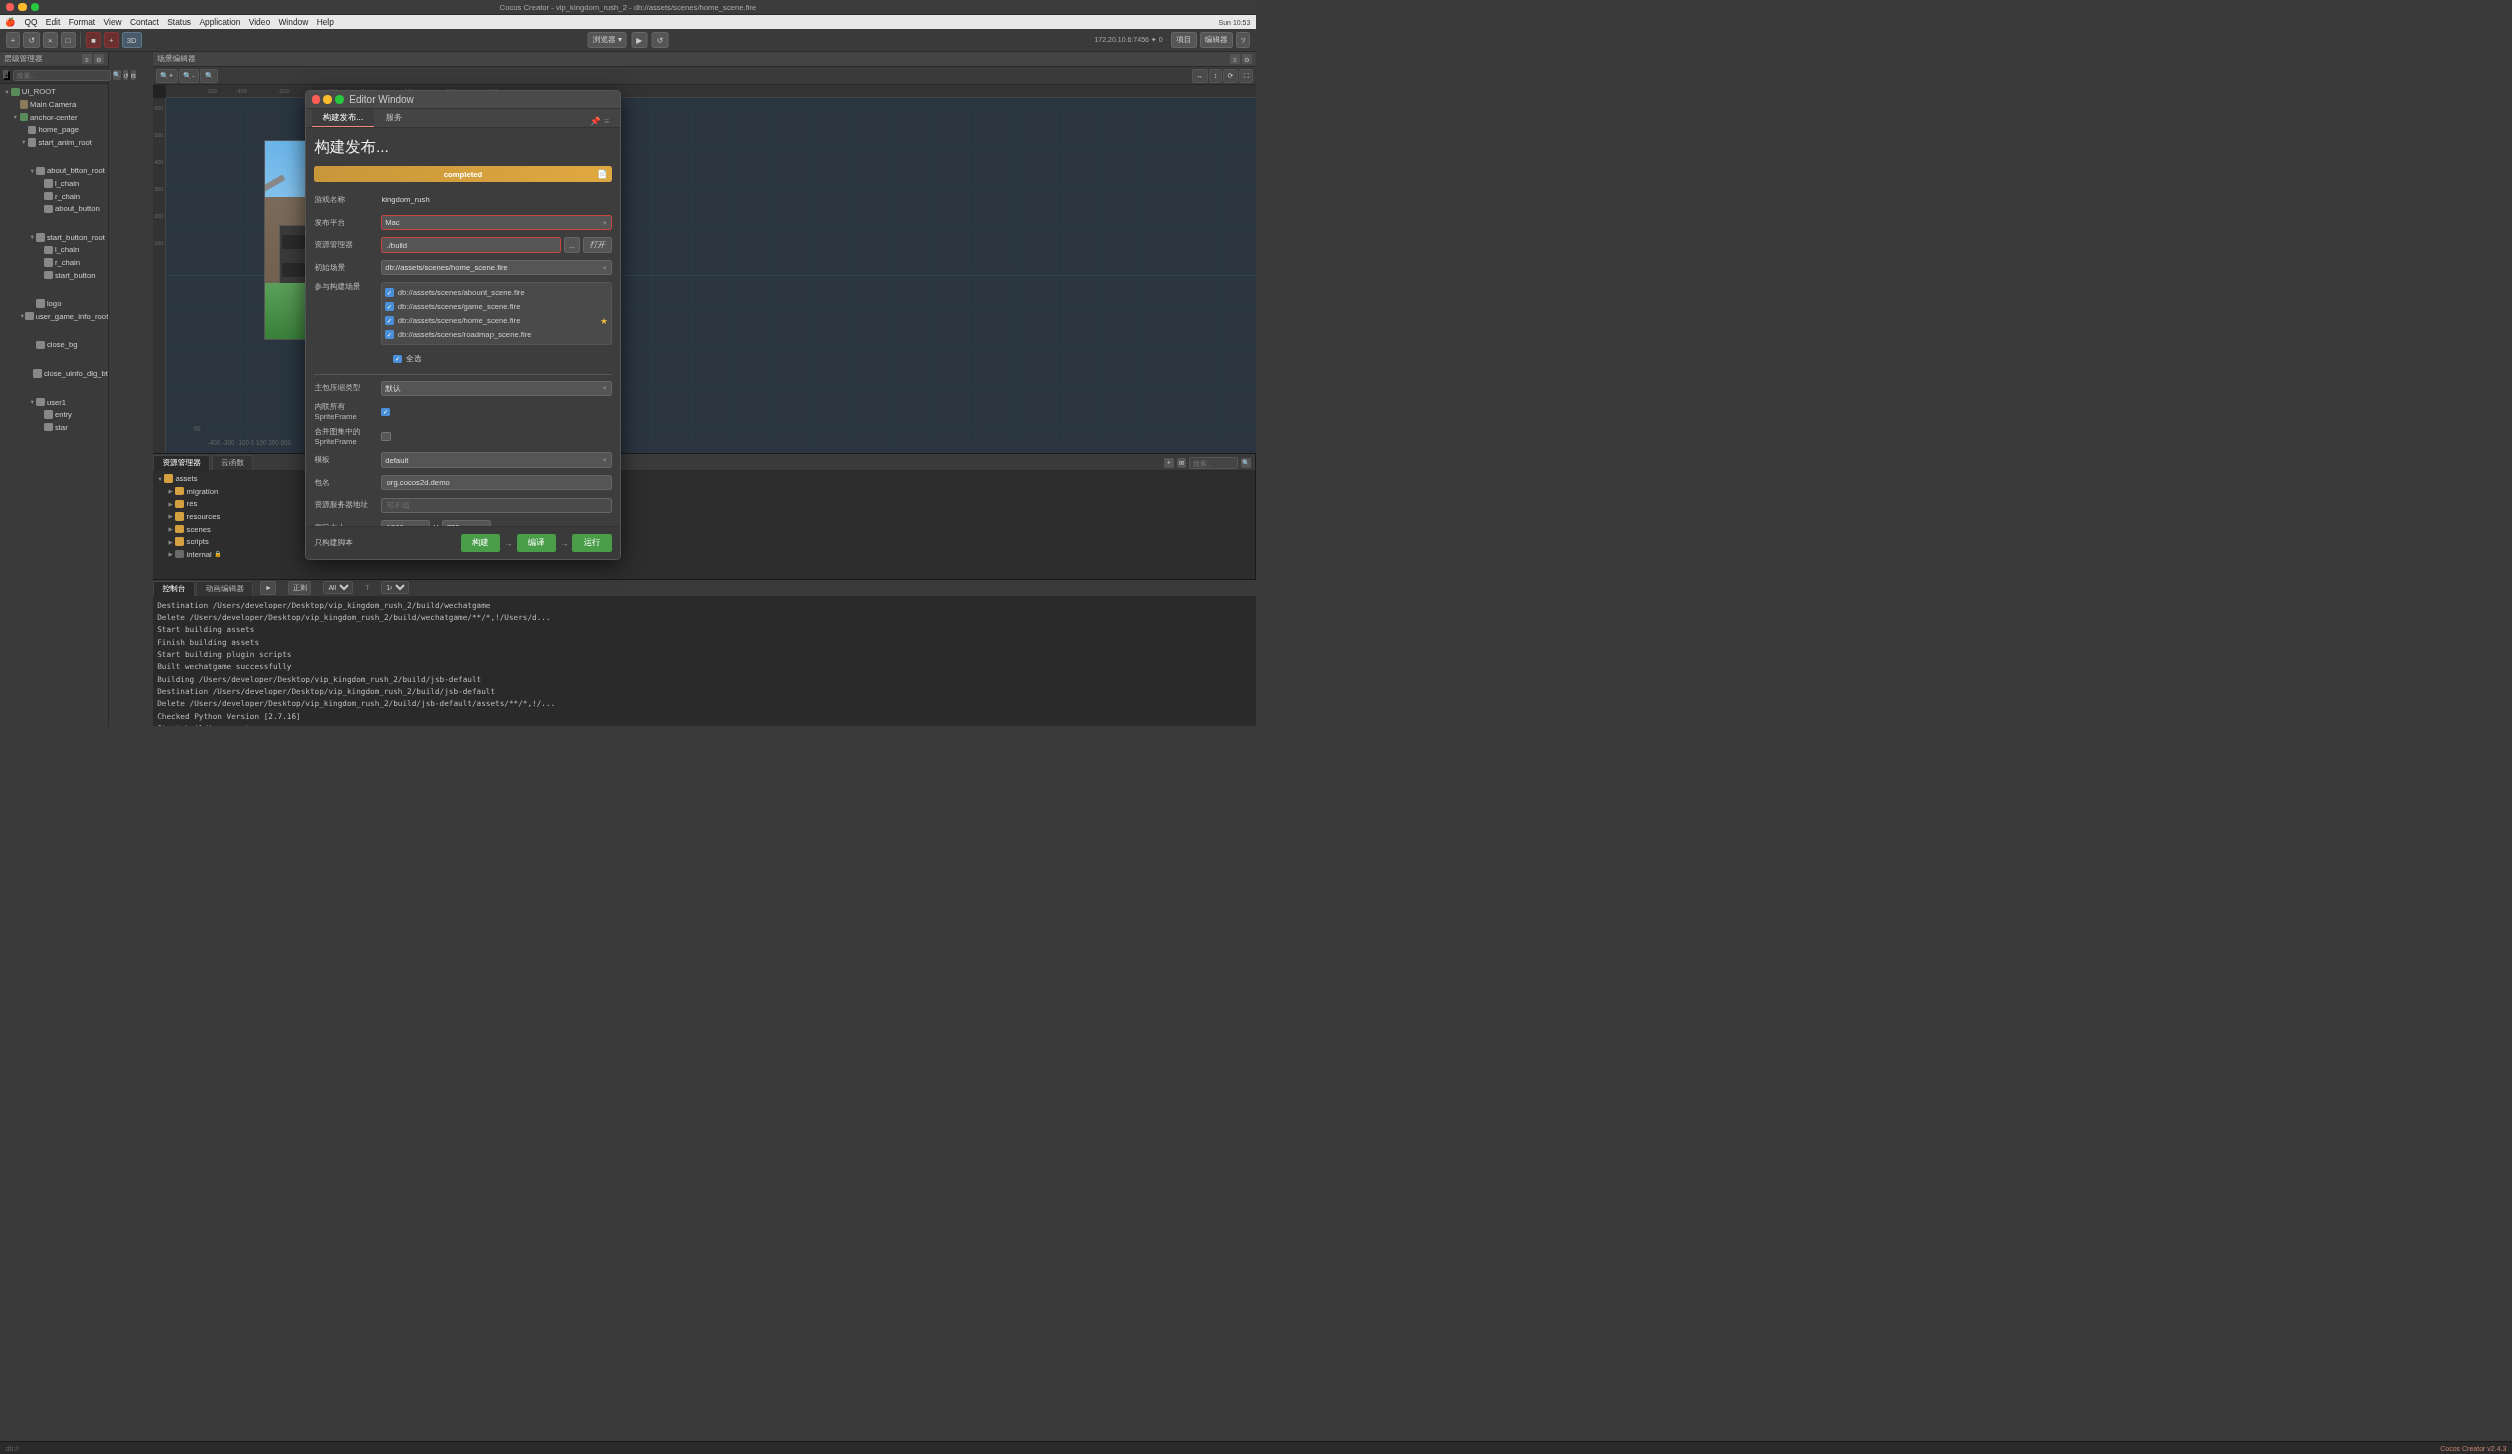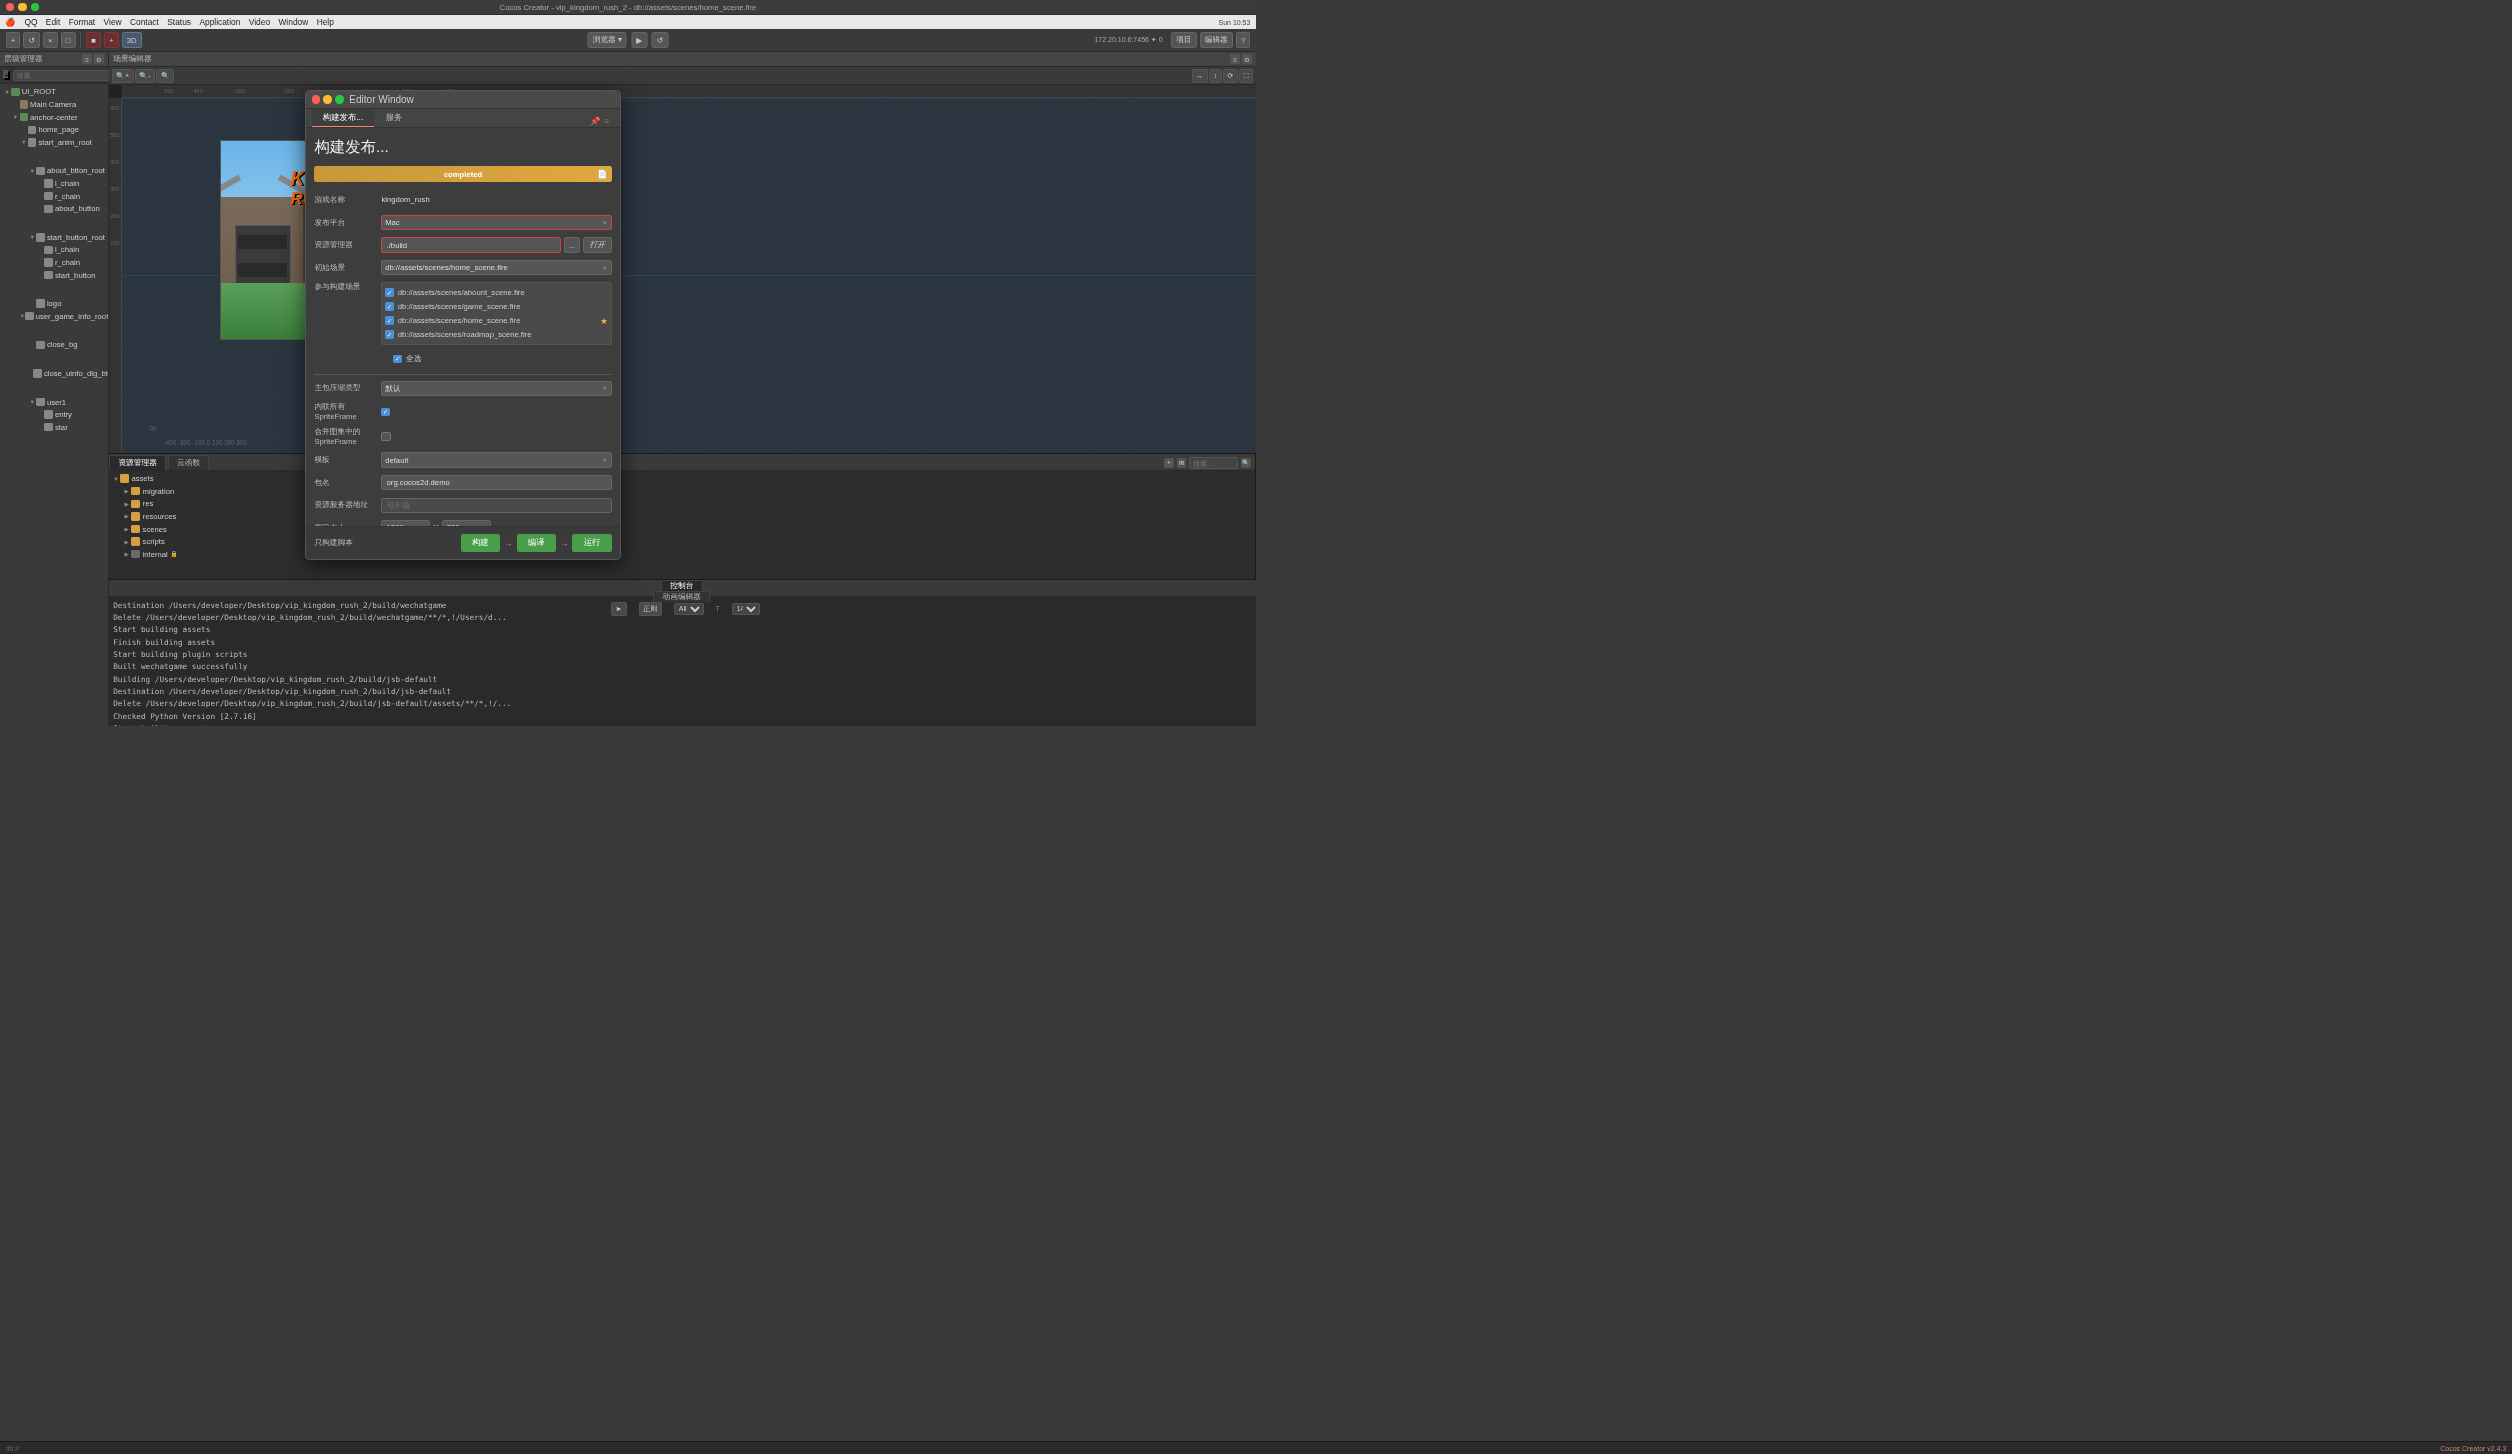--- a/index.html
+++ b/index.html
@@ -213,22 +213,21 @@
       background: #2a2a2a;
       border-top: 0.7px solid #1a1a1a;
       display: flex;
       flex-direction: column;
     }
     .bottom-tabs {
       height: 17px;
       background: #3a3a3a;
       border-bottom: 0.7px solid #2a2a2a;
       display: flex;
-      align-items: center;
-      flex-direction: column;
+      align-items: flex-end;
     }
     .bottom-tab {
       height: 15.4px;
       padding: 0 8.4px;
       background: #333;
       border: 0.7px solid #444;
       border-bottom: none;
       border-radius: 2.1px 2.1px 0 0;
       font-size: 7.7px;
       color: #bbb;
@@ -778,21 +777,21 @@
         <span>entry</span>
       </div>
       <div class="tree-item indent4">
         <span class="tree-arrow"></span>
         <span class="tree-icon"></span>
         <span>star</span>
       </div>
     </div>
   </div>
 
-  <div class="window-wrapper" style="flex-direction:column;">
+  <div class="window-wrapper" style="flex-direction:column;margin-left:44px;">
     <div class="center-panel" style="flex:1; min-height:0;">
       <div class="scene-editor-header">
         <span>场景编辑器</span>
         <div class="panel-header-btns">
           <div class="ph-btn">≡</div>
           <div class="ph-btn">⚙</div>
         </div>
       </div>
       <div class="scene-toolbar">
         <button class="scene-btn">🔍+</button>

